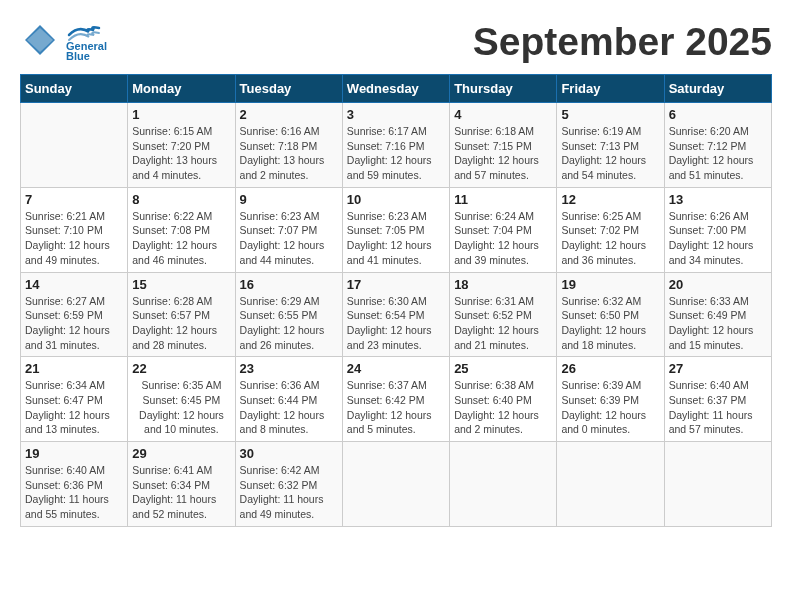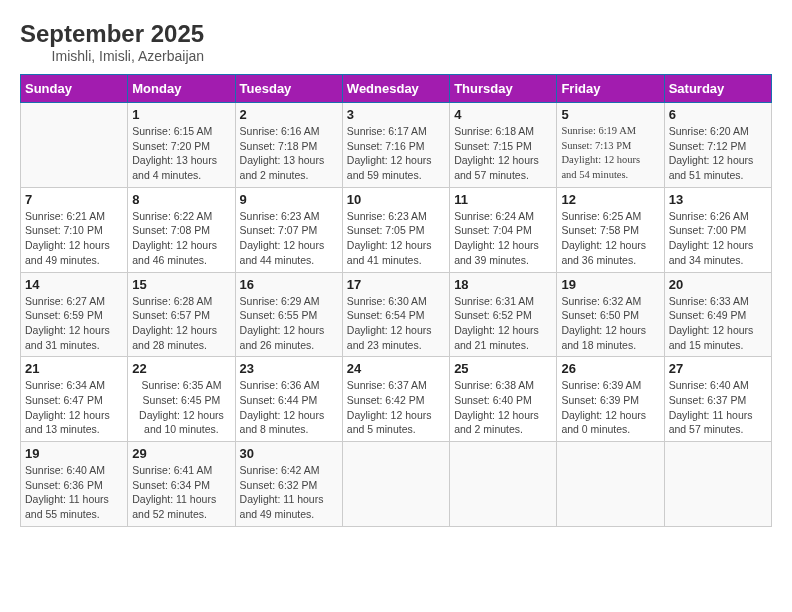--- a/index.html
+++ b/index.html
@@ -22,35 +22,35 @@
     }
     .logo-icon {
       width: 40px;
       height: 40px;
       margin-right: 4px;
     }
     .title-block {
       text-align: right;
     }
     .month-title {
-      font-size: 24px;
+      font-size: 39px;
       font-weight: bold;
       color: #333;
     }
     .location {
       font-size: 14px;
       color: #555;
     }
     table {
       width: 100%;
       border-collapse: collapse;
       font-size: 11px;
     }
     thead tr th {
-      background-color: #a21caf;
+      background-color: #0c4a6e;
       color: #fff;
       padding: 6px 4px;
       text-align: left;
       font-size: 13px;
       font-weight: bold;
       border: 1px solid #1a6faf;
     }
     tbody tr td {
       border: 1px solid #ccc;
       vertical-align: top;
@@ -76,23 +76,36 @@
       line-height: 1.4;
     }
     .empty-cell {
       background: #f9f9f9;
     }
   </style>
 </head>
 <body>
 
 <div class="header">
+  <div class="logo">
+    <svg class="logo-icon" viewBox="0 0 40 40">
+      <polygon points="20,5 35,20 20,35 5,20" fill="#1a6faf" opacity="0.85"></polygon>
+      <polygon points="20,8 33,20 20,32 7,20" fill="white" opacity="0.3"></polygon>
+      <text x="4" y="38" font-size="8" fill="#1a6faf" font-weight="bold" font-family="Arial"></text>
+    </svg>
+    <svg width="70" height="40" viewBox="0 0 70 40">
+
+      <path d="M5,15 Q15,5 25,12 Q20,8 30,10 Q25,6 35,8" stroke="#1a6faf" stroke-width="2.5" fill="none" stroke-linecap="round"></path>
+      <path d="M5,20 Q15,10 25,17 Q20,13 30,15 Q25,11 35,13" stroke="#1a6faf" stroke-width="2" fill="none" stroke-linecap="round" opacity="0.6"></path>
+      <text x="2" y="30" font-size="11" fill="#1a6faf" font-weight="bold" font-family="Arial">General</text>
+      <text x="2" y="40" font-size="11" fill="#1a6faf" font-weight="bold" font-family="Arial">Blue</text>
+    </svg>
+  </div>
   <div class="title-block">
     <div class="month-title">September 2025</div>
-    <div class="location">Imishli, Imisli, Azerbaijan</div>
   </div>
 </div>
 
 <table>
   <thead>
     <tr>
     <th>Sunday</th>
         <th>Monday</th>
         <th>Tuesday</th>
         <th>Wednesday</th>
@@ -127,21 +140,21 @@
         </td>
         <td>
           <div class="day-number">4</div>
           <div class="day-info" style="white-space: pre-line;">Sunrise: 6:18 AM
 Sunset: 7:15 PM
 Daylight: 12 hours
 and 57 minutes.</div>
         </td>
         <td>
           <div class="day-number">5</div>
-          <div class="day-info" style="white-space: pre-line; font-family: Liberation Serif, serif;">Sunrise: 6:19 AM
+          <div class="day-info" style="white-space: pre-line;">Sunrise: 6:19 AM
 Sunset: 7:13 PM
 Daylight: 12 hours
 and 54 minutes.</div>
         </td>
         <td>
           <div class="day-number">6</div>
           <div class="day-info" style="white-space: pre-line;">Sunrise: 6:20 AM
 Sunset: 7:12 PM
 Daylight: 12 hours
 and 51 minutes.</div>
@@ -179,21 +192,21 @@
         <td>
           <div class="day-number">11</div>
           <div class="day-info" style="white-space: pre-line;">Sunrise: 6:24 AM
 Sunset: 7:04 PM
 Daylight: 12 hours
 and 39 minutes.</div>
         </td>
         <td>
           <div class="day-number">12</div>
           <div class="day-info" style="white-space: pre-line;">Sunrise: 6:25 AM
-Sunset: 7:58 PM
+Sunset: 7:02 PM
 Daylight: 12 hours
 and 36 minutes.</div>
         </td>
         <td>
           <div class="day-number">13</div>
           <div class="day-info" style="white-space: pre-line;">Sunrise: 6:26 AM
 Sunset: 7:00 PM
 Daylight: 12 hours
 and 34 minutes.</div>
         </td>

